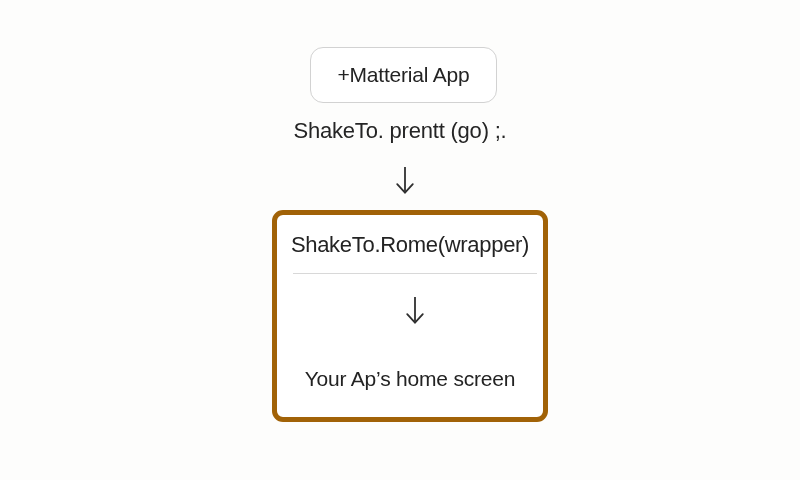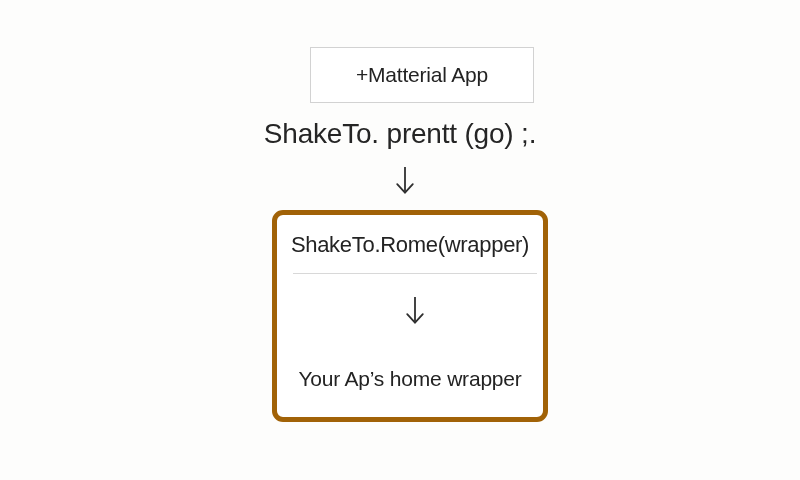--- a/index.html
+++ b/index.html
@@ -22,46 +22,46 @@
     top: 0;
     width: 800px;
     height: 480px;
   }
 
   
   #top-node {
     position: absolute;
     left: 310px;
     top: 47px;
-    width: 224px;
+    width: 187px;
     height: 56px;
     box-sizing: border-box;
     border: 1px solid #d2d2d2;
-    border-radius: 0;
+    border-radius: 13px;
     background: #ffffff;
     display: flex;
     align-items: center;
     justify-content: center;
   }
   #top-node .node-label {
     font-size: 21px;
     font-weight: 400;
     letter-spacing: -0.2px;
     color: #232323;
     white-space: nowrap;
   }
 
   
   #caption-line {
     position: absolute;
     left: 0;
     top: 118px;
     width: 800px;
     text-align: center;
-    font-size: 28px;
+    font-size: 22px;
     letter-spacing: -0.2px;
     color: #252525;
     white-space: nowrap;
   }
 
   
   .arrow-glyph {
     position: absolute;
     width: 40px;
     height: 40px;
@@ -147,16 +147,16 @@
 
     <div id="wrapper-divider"></div>
 
     <div class="arrow-glyph" id="arrow-inside-box" style="left:118px; top:75px;">
       <svg viewBox="0 0 40 40" xmlns="http://www.w3.org/2000/svg">
         <line x1="20" y1="7" x2="20" y2="31" stroke="#2f2f2f" stroke-width="1.8" stroke-linecap="butt"></line>
         <polyline points="12.2,24.2 20,32.6 27.8,24.2" fill="none" stroke="#2f2f2f" stroke-width="1.8" stroke-linecap="round" stroke-linejoin="miter"></polyline>
       </svg>
     </div>
 
-    <div id="wrapper-footer-text">Your Ap’s home wrapper</div>
+    <div id="wrapper-footer-text">Your Ap’s home screen</div>
   </div>
 
 </div>
 
 </body></html>

